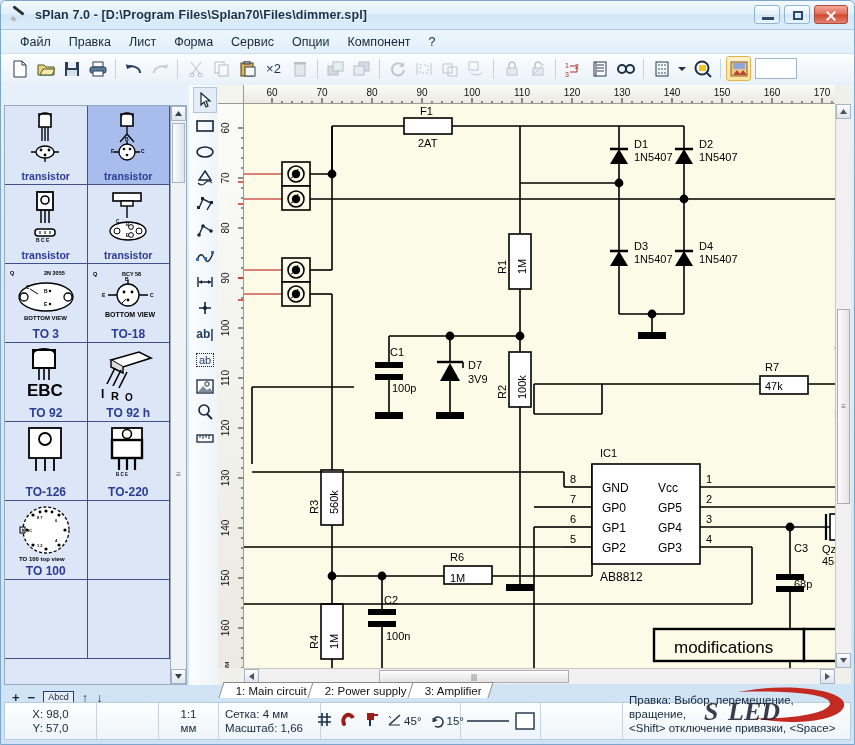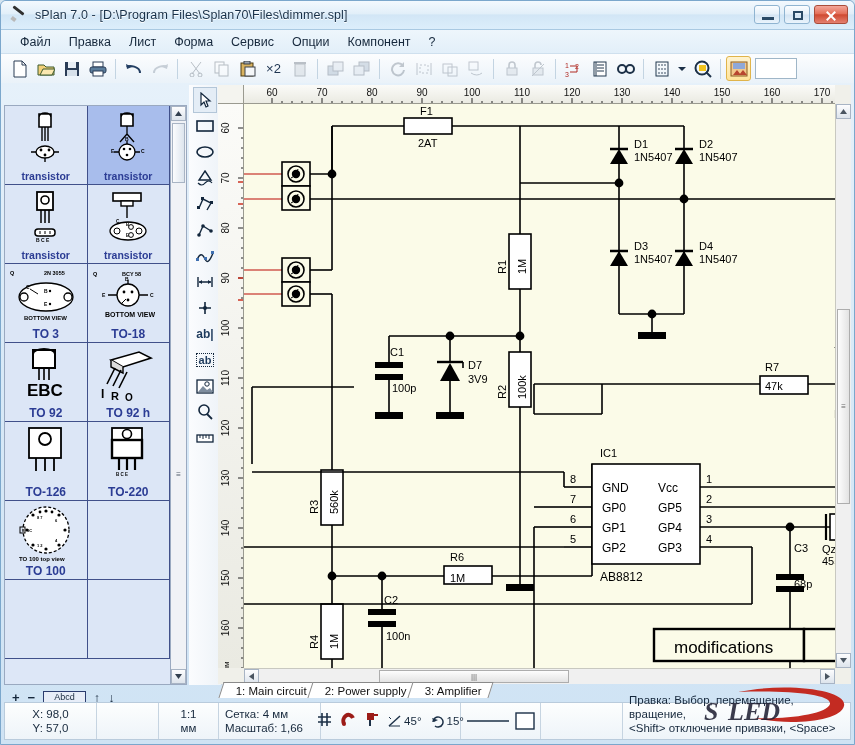--- a/index.html
+++ b/index.html
@@ -30,21 +30,21 @@
   .title-icon { width:18px; height:18px; margin-left:8px; position:relative; }
   .title-icon:before{
     content:""; position:absolute; left:3px; top:3px; width:13px; height:3px;
     background:#303030; transform:rotate(38deg); border-radius:1px;
   }
   .title-icon:after{
     content:""; position:absolute; left:2px; top:11px; width:5px; height:4px;
     background:#b9b9b9; transform:rotate(38deg);
   }
   .title-text {
-    margin-left:8px; font-size:12.5px; color:#183048; font-weight:normal;
+    margin-left:8px; font-size:12.5px; color:#183048; font-weight:bold;
     letter-spacing:.1px; text-shadow:0 1px 0 #fff;
   }
   .winbtns { position:absolute; right:6px; top:4px; display:flex; gap:4px; }
   .wbtn {
     width:26px; height:19px; border:1px solid #8fb4d1; border-radius:3px;
     background:linear-gradient(to bottom,#fbfdff 0%,#e5f0f9 48%,#d3e4f3 52%,#eaf4fc 100%);
     position:relative;
   }
   .wbtn.close {
     width:34px;
@@ -158,21 +158,21 @@
   .sthumb { width:13px; height:60px; background:linear-gradient(to right,#fbfcfd,#dde5ee);
     border:1px solid #a8b4c4; margin-top:2px; }
 
   
   .libbtns {
     position:absolute; left:3px; top:686px; width:183px; height:20px;
     display:flex; align-items:center; gap:8px; padding-left:8px;
     font-size:13px; color:#16283c; font-weight:bold;
   }
   .libbtns .abcd {
-    font-size:9px; border:1px solid #2b3c6e; padding:0 10px;
+    font-size:9px; border:1px solid #2b3c6e; padding:0 4px;
     background:#e7edf8; font-weight:normal;
   }
 
   
   .vtools {
     position:absolute; left:188px; top:84px; width:33px; height:600px;
     background:linear-gradient(to right,#fbfcfe,#eef3f8);
     border-right:1px solid #cdd9e4;
     display:flex; flex-direction:column; align-items:center; padding-top:2px;
   }
@@ -745,21 +745,21 @@
     <div class="vt">
       <svg width="14" height="14">
           <path d="M7 1 v12 M1 7 h12" stroke="#12263c" stroke-width="1.6"></path>
           <circle cx="7" cy="7" r="2" fill="#12263c"></circle>
         </svg>
     </div>
     <div class="vt">
       <span style="font-weight:bold;font-size:12px;">ab|</span>
     </div>
     <div class="vt">
-      <span style="font-weight:bold;font-size:11px;border:1px dotted #12263c;padding:0 2px;">ab</span>
+      <span style="font-weight:normal;font-size:11px;border:1px dotted #12263c;padding:0 2px;">ab</span>
     </div>
     <div class="vt">
       <svg width="18" height="15">
           <rect x="1" y="1" width="16" height="13" fill="#fff" stroke="#12263c" stroke-width="1.3"></rect>
           <circle cx="11" cy="5" r="2.2" fill="#fff" stroke="#12263c"></circle>
           <path d="M2 13 l5 -6 l4 4 l3 -2 l3 4 z" fill="#7e8d9e"></path>
         </svg>
     </div>
     <div class="vt">
       <svg width="16" height="16">
@@ -1138,21 +1138,21 @@
             <circle cx="3" cy="12" r="2" fill="#9c1c18"></circle>
           </svg>
       </span>
       <span>
         <svg width="14" height="15">
             <rect x="2" y="1" width="7" height="7" fill="#9c1c18"></rect>
             <path d="M5 8 v6" stroke="#1c3047" stroke-width="2"></path>
             <path d="M9 3 h4" stroke="#9c1c18" stroke-width="2"></path>
           </svg>
       </span>
-      <span style="display:flex;align-items:center;gap:3px;">
+      <span style="display:flex;gap:3px;">
         <svg width="13" height="12">
             <path d="M1 11 L12 1" stroke="#1c3047" stroke-width="1.4"></path>
             <path d="M1 11 h11" stroke="#1c3047" stroke-width="1"></path>
             <path d="M1 2 l2 2" stroke="#1c3047"></path>
           </svg>
         <b style="font-weight:normal;">45°</b>
       </span>
       <span style="display:flex;align-items:center;gap:3px;">
         <svg width="13" height="13">
             <path d="M2 7 a5 5 0 1 1 2 4" fill="none" stroke="#1c3047" stroke-width="1.5"></path>

